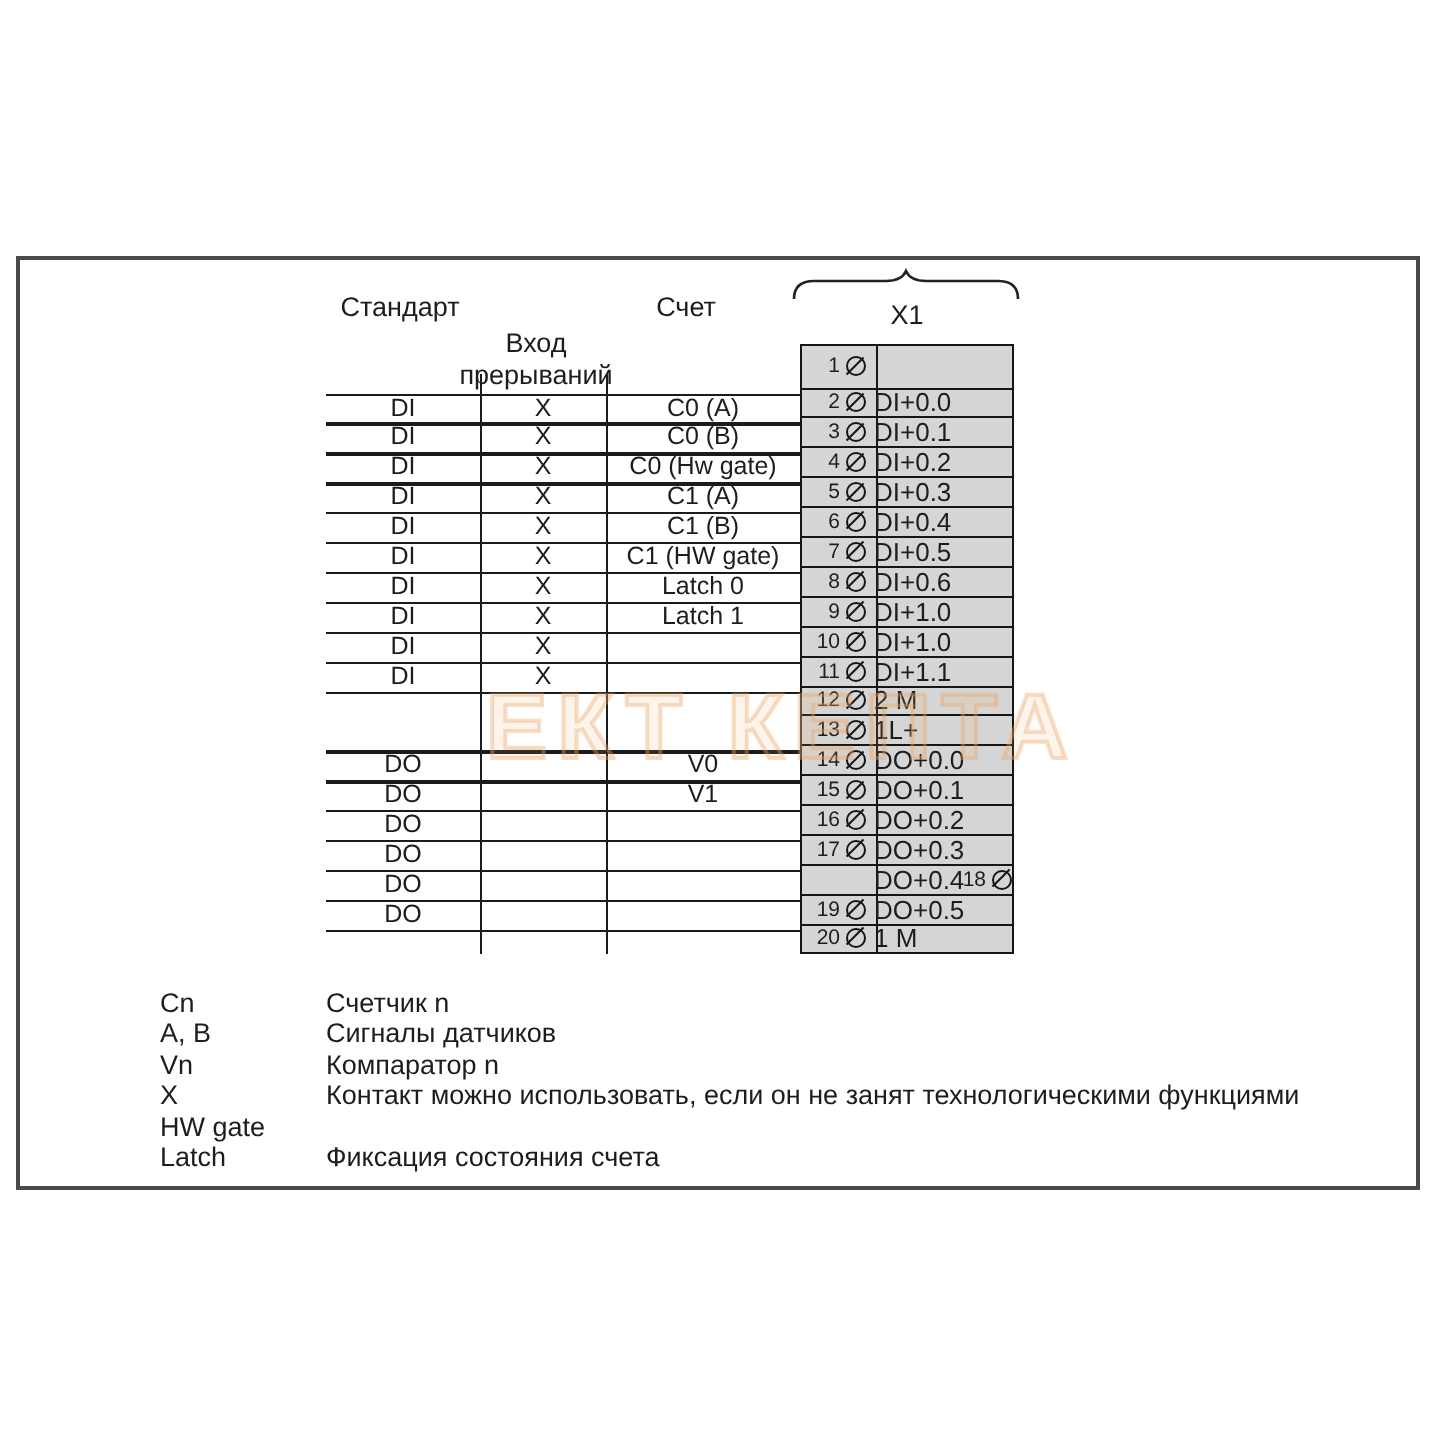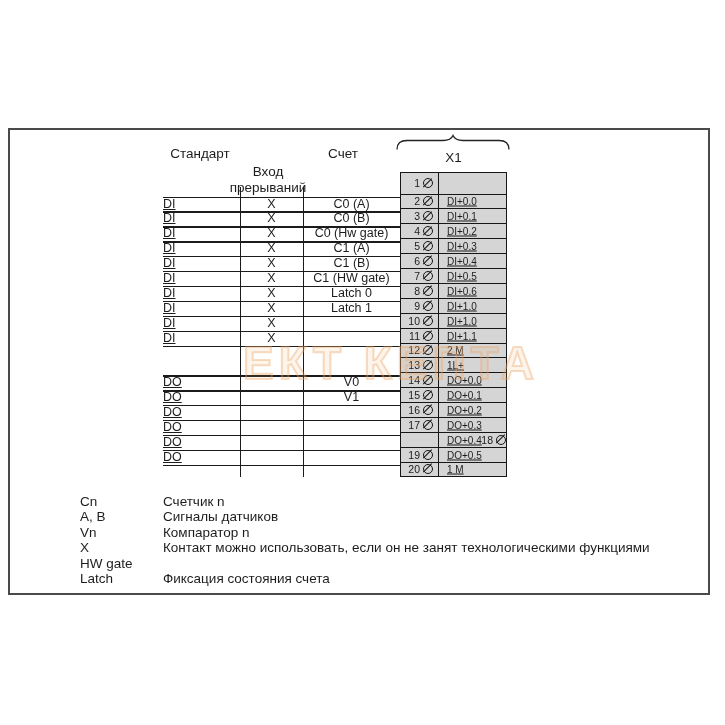--- a/index.html
+++ b/index.html
@@ -17,38 +17,38 @@
   .hdr-standard{left:150px;top:146px;width:100px;}
   .hdr-input{left:218px;top:164px;width:100px;}
   .hdr-count{left:303px;top:146px;width:80px;}
   .hdr-x1{left:400px;top:150px;width:107px;text-align:center;}
   .brace{position:absolute;left:396px;top:134px;width:114px;height:17px;}
   
   .wire{position:absolute;left:163px;width:237px;height:1.4px;background:#1b1b1b;}
   .vline{position:absolute;top:187px;height:290px;width:1.3px;background:#1b1b1b;}
   
   .srow{position:absolute;left:0;width:725px;height:13.8px;line-height:13.8px;font-size:12.5px;}
-  .srow .c1{position:absolute;left:163px;width:77px;text-align:left;text-decoration:underline;}
+  .srow .c1{position:absolute;left:163px;width:77px;text-align:center;}
   .srow .c2{position:absolute;left:240px;width:63px;text-align:center;}
   .srow .c3{position:absolute;left:303px;width:97px;text-align:center;white-space:nowrap;}
   
   .connector{
     position:absolute;left:400px;top:172px;width:107px;height:305px;
     background:#d5d5d5;border:1.5px solid #161616;box-sizing:border-box;
   }
   .pin-col-divider{position:absolute;left:36.5px;top:0;bottom:0;width:1.2px;background:#161616;}
   .pin-row{position:absolute;left:0;right:0;display:flex;align-items:center;box-sizing:border-box;}
   .pin-row.bt{border-top:1.1px solid #161616;}
   .pin-num{width:19px;text-align:right;font-size:10.5px;padding-right:2px;flex:0 0 auto;}
   .term{width:8px;height:8px;border:1.1px solid #161616;border-radius:50%;position:relative;flex:0 0 auto;margin-left:1px;}
   .term::after{
     content:"";position:absolute;left:3.2px;top:-2.6px;width:1.1px;height:12px;
     background:#161616;transform:rotate(45deg);
   }
-  .pin-label{position:absolute;left:46px;top:50%;transform:translateY(-50%);font-size:10px;white-space:nowrap;text-decoration:underline;}
+  .pin-label{position:absolute;left:36px;top:50%;transform:translateY(-50%);font-size:13px;white-space:nowrap;}
   
   .lrow{position:absolute;left:0;width:649px;height:15px;line-height:15px;font-size:13.5px;}
   .lterm{position:absolute;left:80px;white-space:nowrap;}
   .ldesc{position:absolute;left:163px;white-space:nowrap;}
   
   .watermark{
     position:absolute;left:243px;top:336px;width:310px;height:56px;
     font-size:46px;font-weight:bold;letter-spacing:5px;white-space:nowrap;
     color:rgba(236,164,96,0.12);-webkit-text-stroke:2px rgba(236,164,96,0.38);
     pointer-events:none;z-index:5;

